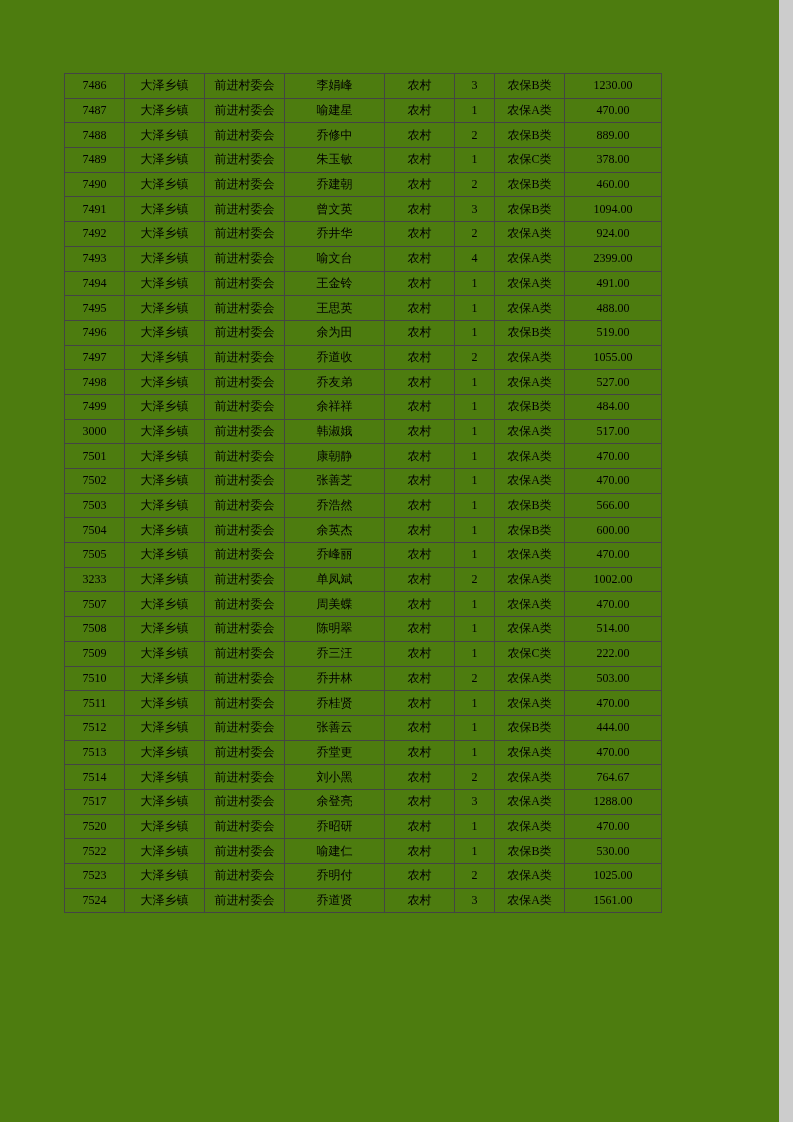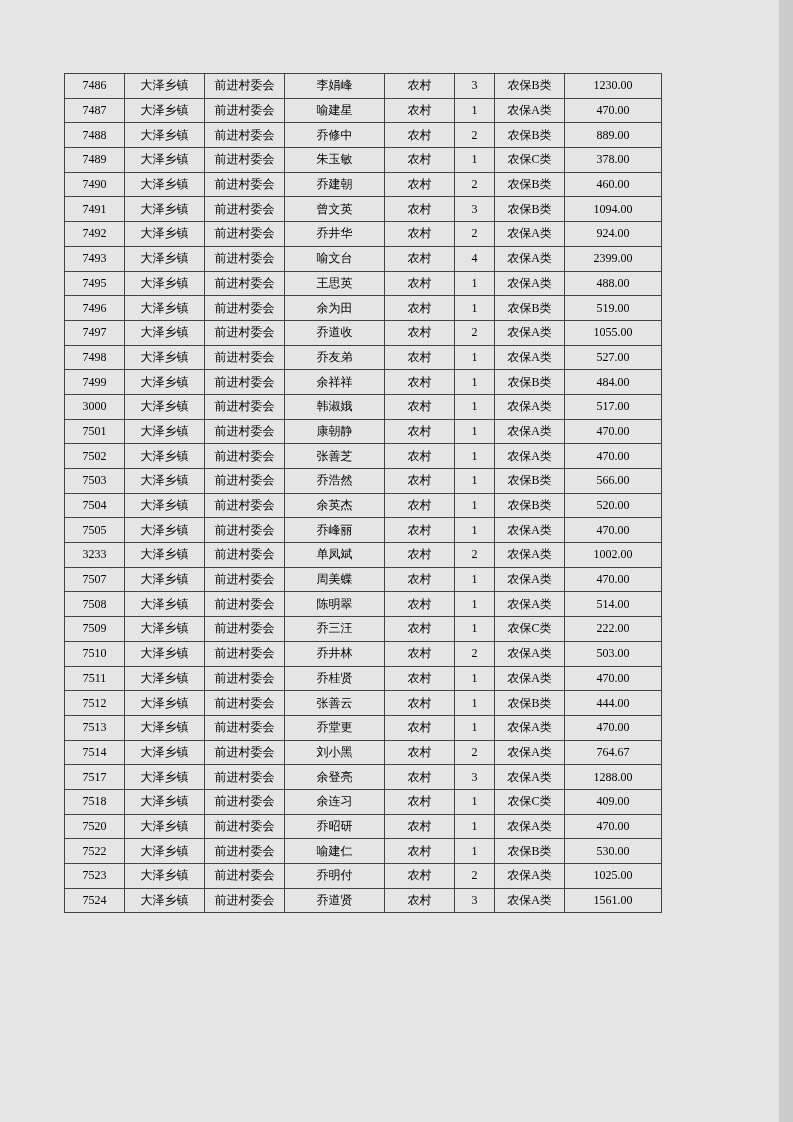--- a/index.html
+++ b/index.html
@@ -5,21 +5,21 @@
   html, body {
     margin: 0;
     padding: 0;
     background: #ffffff;
     font-family: "Liberation Serif", "DejaVu Serif", serif;
   }
   .page {
     position: relative;
     width: 793px;
     height: 1122px;
-    background: #e5e5e5;
+    background: #4d7c0f;
     overflow: hidden;
   }
   .right-edge {
     position: absolute;
     top: 0;
     right: 0;
     width: 14px;
     height: 1122px;
     background: #cccccc;
   }
@@ -144,20 +144,30 @@
             <td>7493</td>
             <td>大泽乡镇</td>
             <td>前进村委会</td>
             <td>喻文台</td>
             <td>农村</td>
             <td>4</td>
             <td>农保A类</td>
             <td>2399.00</td>
           </tr>
           <tr>
+            <td>7494</td>
+            <td>大泽乡镇</td>
+            <td>前进村委会</td>
+            <td>王金铃</td>
+            <td>农村</td>
+            <td>1</td>
+            <td>农保A类</td>
+            <td>491.00</td>
+          </tr>
+          <tr>
             <td>7495</td>
             <td>大泽乡镇</td>
             <td>前进村委会</td>
             <td>王思英</td>
             <td>农村</td>
             <td>1</td>
             <td>农保A类</td>
             <td>488.00</td>
           </tr>
           <tr>
@@ -241,21 +251,21 @@
             <td>566.00</td>
           </tr>
           <tr>
             <td>7504</td>
             <td>大泽乡镇</td>
             <td>前进村委会</td>
             <td>余英杰</td>
             <td>农村</td>
             <td>1</td>
             <td>农保B类</td>
-            <td>520.00</td>
+            <td>600.00</td>
           </tr>
           <tr>
             <td>7505</td>
             <td>大泽乡镇</td>
             <td>前进村委会</td>
             <td>乔峰丽</td>
             <td>农村</td>
             <td>1</td>
             <td>农保A类</td>
             <td>470.00</td>
@@ -352,30 +362,20 @@
           </tr>
           <tr>
             <td>7517</td>
             <td>大泽乡镇</td>
             <td>前进村委会</td>
             <td>余登亮</td>
             <td>农村</td>
             <td>3</td>
             <td>农保A类</td>
             <td>1288.00</td>
-          </tr>
-          <tr>
-            <td>7518</td>
-            <td>大泽乡镇</td>
-            <td>前进村委会</td>
-            <td>余连习</td>
-            <td>农村</td>
-            <td>1</td>
-            <td>农保C类</td>
-            <td>409.00</td>
           </tr>
           <tr>
             <td>7520</td>
             <td>大泽乡镇</td>
             <td>前进村委会</td>
             <td>乔昭研</td>
             <td>农村</td>
             <td>1</td>
             <td>农保A类</td>
             <td>470.00</td>

